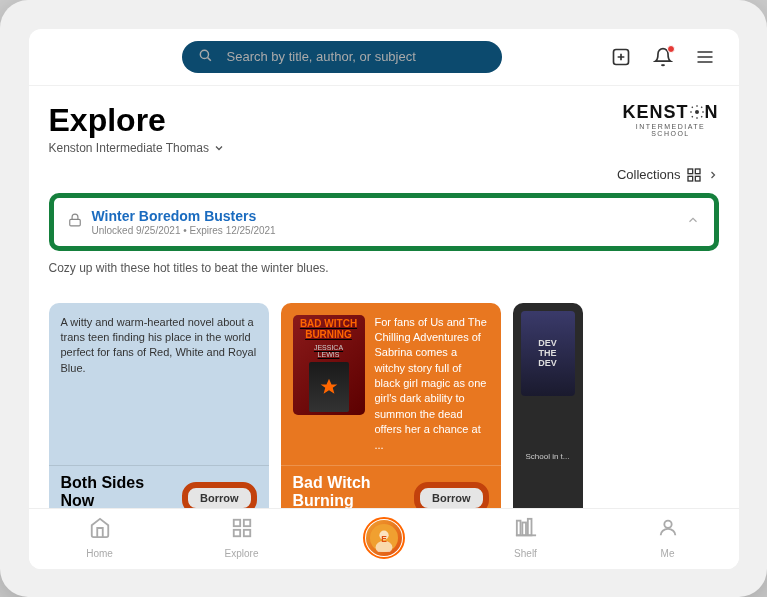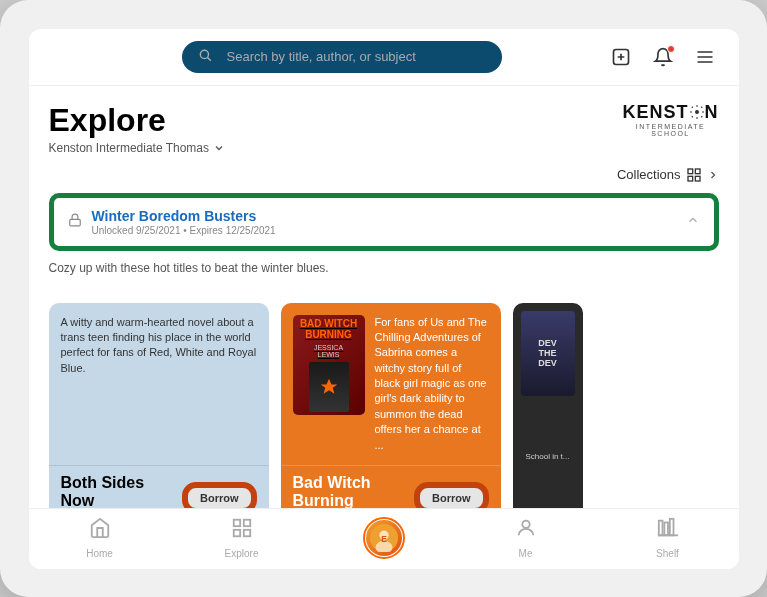--- a/index.html
+++ b/index.html
@@ -543,35 +543,35 @@
               <ellipse cx="30" cy="50" rx="18" ry="14" fill="#fff" opacity="0.6"></ellipse>
               <text x="50%" y="55%" dominant-baseline="middle" text-anchor="middle" font-size="18" font-weight="bold" fill="#e05010">E</text>
             </svg>
           </div>
         </div>
       </div>
 
       <div class="nav-item">
         <span class="nav-icon">
           <svg width="22" height="22" viewBox="0 0 24 24" fill="none" stroke="#aaa" stroke-width="2">
-              <circle cx="12" cy="8" r="4"></circle>
-              <path d="M4 20c0-4 3.6-7 8-7s8 3 8 7"></path>
-            </svg>
-        </span>
-        <span class="nav-label">Me</span>
-      </div>
-
-      <div class="nav-item">
-        <span class="nav-icon">
-          <svg width="22" height="22" viewBox="0 0 24 24" fill="none" stroke="#aaa" stroke-width="2">
               <rect x="2" y="4" width="4" height="16"></rect>
               <rect x="8" y="6" width="4" height="14"></rect>
               <rect x="14" y="2" width="4" height="18"></rect>
               <line x1="1" y1="20" x2="23" y2="20"></line>
             </svg>
         </span>
         <span class="nav-label">Shelf</span>
       </div>
 
+      <div class="nav-item">
+        <span class="nav-icon">
+          <svg width="22" height="22" viewBox="0 0 24 24" fill="none" stroke="#aaa" stroke-width="2">
+              <circle cx="12" cy="8" r="4"></circle>
+              <path d="M4 20c0-4 3.6-7 8-7s8 3 8 7"></path>
+            </svg>
+        </span>
+        <span class="nav-label">Me</span>
+      </div>
+
     </div>
 
   </div>
 </div>
 
 </body></html>

